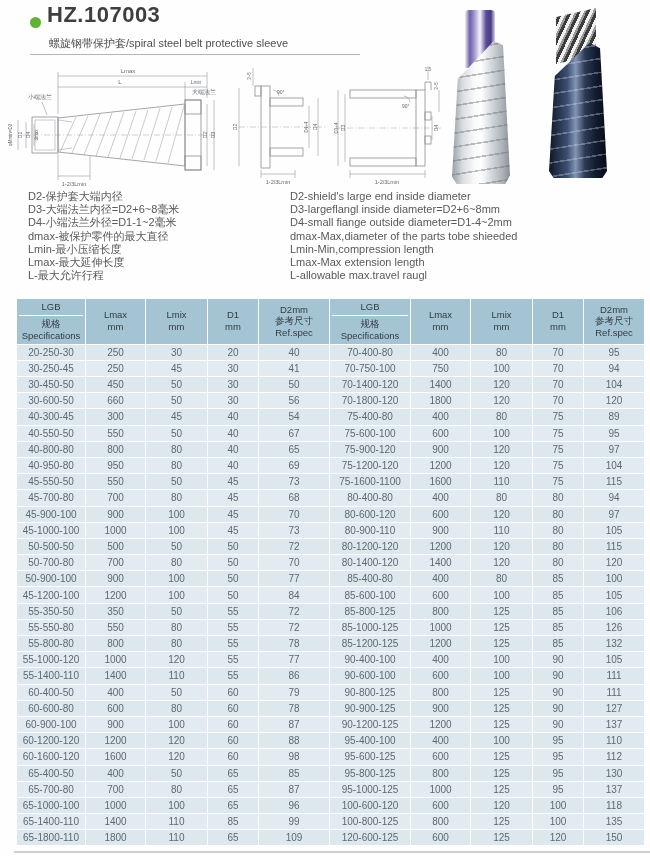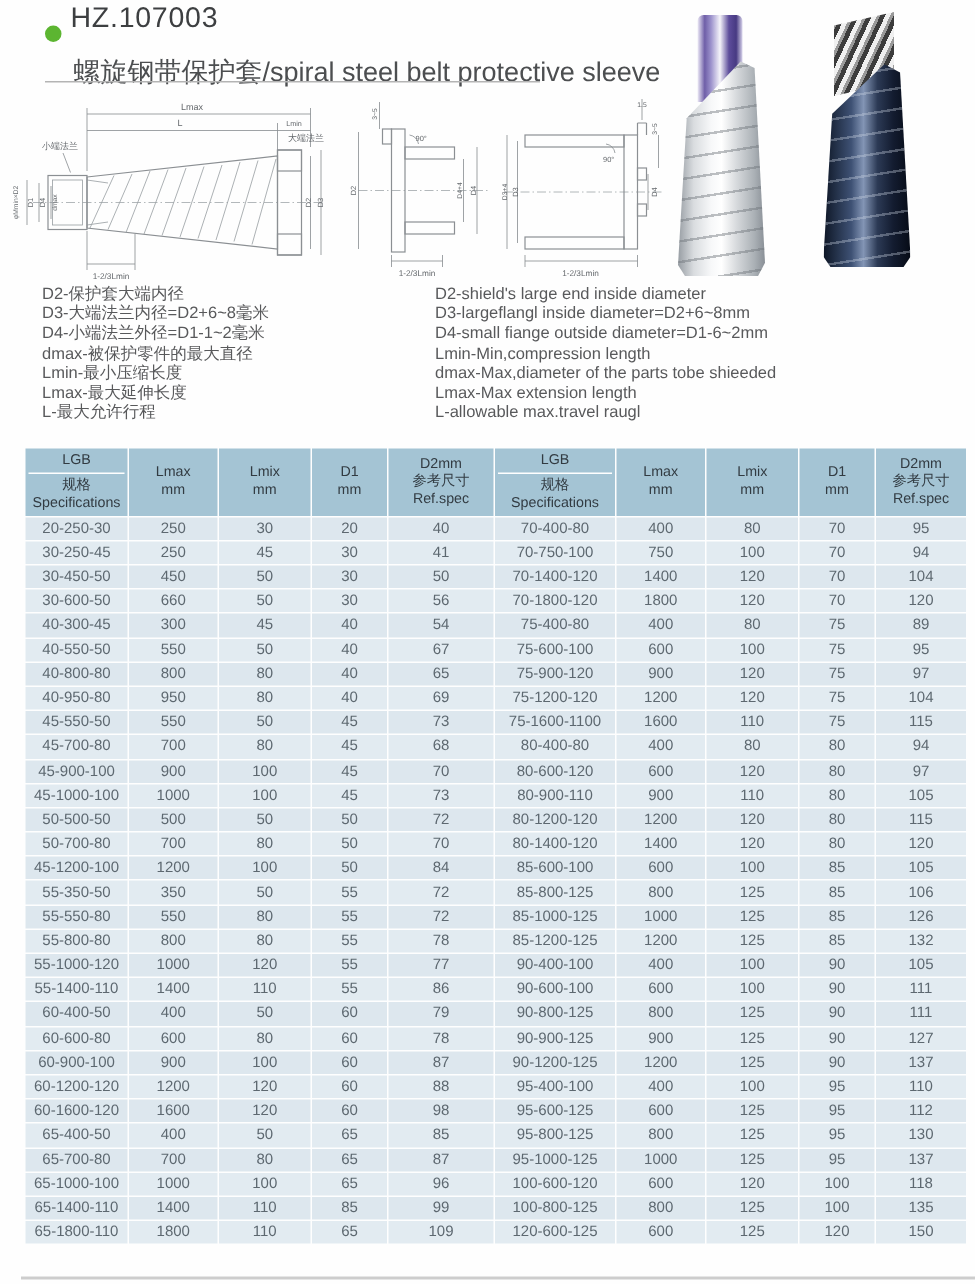--- a/index.html
+++ b/index.html
@@ -1,21 +1,21 @@
 <!DOCTYPE html>
 <html><head>
 <meta charset="utf-8">
 <style>
   html,body{margin:0;padding:0;background:#ffffff;}
   #page{position:relative;width:650px;height:856px;background:#fefefe;overflow:hidden;
         font-family:"Liberation Sans","DejaVu Sans",sans-serif;}
   
   #bullet{position:absolute;left:30px;top:17px;width:11px;height:11px;border-radius:50%;background:#5cb531;}
-  #title{position:absolute;left:47px;top:2px;font-size:19px;font-weight:400;color:#3d3f41;letter-spacing:.5px;}
-  #subtitle{position:absolute;left:49px;top:36px;font-size:18px;color:#4c4e50;}
+  #title{position:absolute;left:47px;top:2px;font-size:22px;font-weight:700;color:#3d3f41;letter-spacing:.5px;}
+  #subtitle{position:absolute;left:49px;top:36px;font-size:11px;color:#4c4e50;}
   #title-rule{position:absolute;left:30px;top:54px;width:330px;height:1px;background:#b4b4b4;}
   
   .drw{position:absolute;}
   .ln{stroke:#8b8f93;fill:none;stroke-width:.8;}
   .lnthin{stroke:#9aa0a4;fill:none;stroke-width:.55;}
   .cl{stroke:#9aa0a4;stroke-width:.5;stroke-dasharray:6 2 1 2;fill:none;}
   svg text{fill:#64686c;font-family:"Liberation Sans","DejaVu Sans",sans-serif;}
   
   .notes{position:absolute;top:190px;font-size:11px;line-height:13.2px;color:#58595b;}
   #notes-cn{left:28px;}
@@ -206,23 +206,23 @@
       <div>D3-大端法兰内径=D2+6~8毫米</div>
       <div>D4-小端法兰外径=D1-1~2毫米</div>
       <div>dmax-被保护零件的最大直径</div>
       <div>Lmin-最小压缩长度</div>
       <div>Lmax-最大延伸长度</div>
       <div>L-最大允许行程</div>
     </div>
   <div id="notes-en" class="notes">
       <div>D2-shield's large end inside diameter</div>
       <div>D3-largeflangl inside diameter=D2+6~8mm</div>
-      <div>D4-small fiange outside diameter=D1-6~2mm</div>
+      <div>D4-small fiange outside diameter=D1-4~2mm</div>
+      <div>dmax-Max,diameter of the parts tobe shieeded</div>
       <div>Lmin-Min,compression length</div>
-      <div>dmax-Max,diameter of the parts tobe shieeded</div>
       <div>Lmax-Max extension length</div>
       <div>L-allowable max.travel raugl</div>
     </div>
 
   <table id="spec-table">
     <colgroup>
       <col style="width:68px">
         <col style="width:59px">
         <col style="width:61px">
         <col style="width:50px">
@@ -444,20 +444,32 @@
           <td>80</td>
           <td>50</td>
           <td>70</td>
           <td>80-1400-120</td>
           <td>1400</td>
           <td>120</td>
           <td>80</td>
           <td>120</td>
         </tr>
         <tr>
+          <td>50-900-100</td>
+          <td>900</td>
+          <td>100</td>
+          <td>50</td>
+          <td>77</td>
+          <td>85-400-80</td>
+          <td>400</td>
+          <td>80</td>
+          <td>85</td>
+          <td>100</td>
+        </tr>
+        <tr>
           <td>45-1200-100</td>
           <td>1200</td>
           <td>100</td>
           <td>50</td>
           <td>84</td>
           <td>85-600-100</td>
           <td>600</td>
           <td>100</td>
           <td>85</td>
           <td>105</td>

